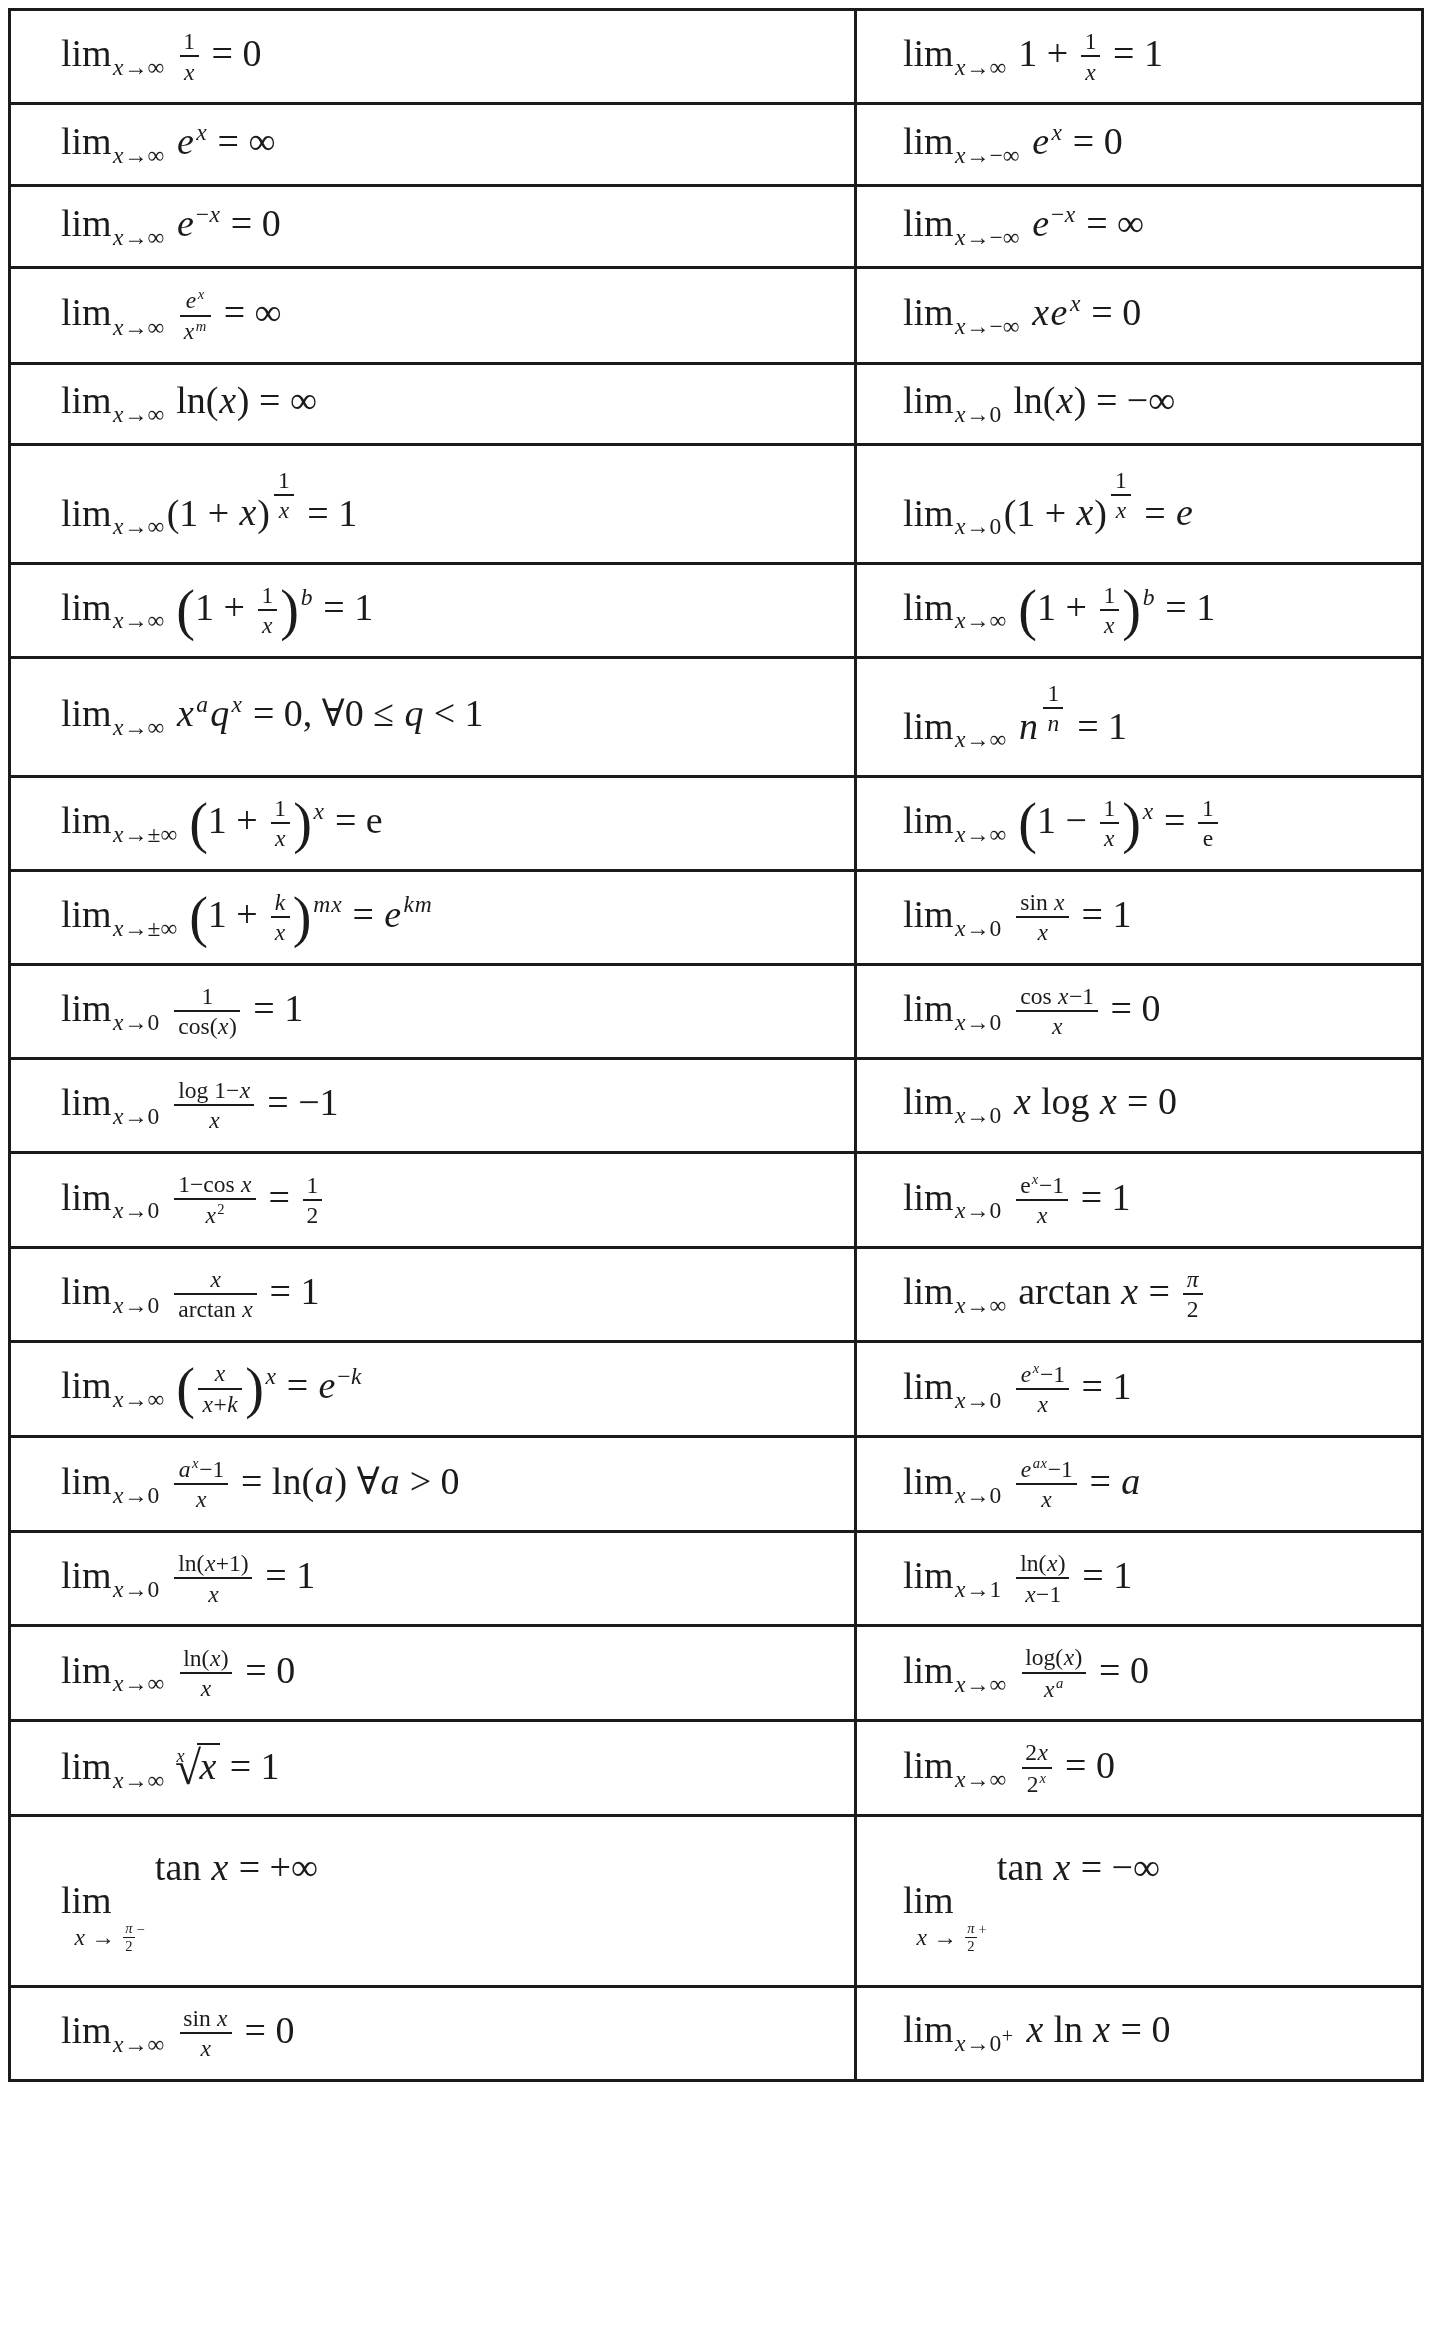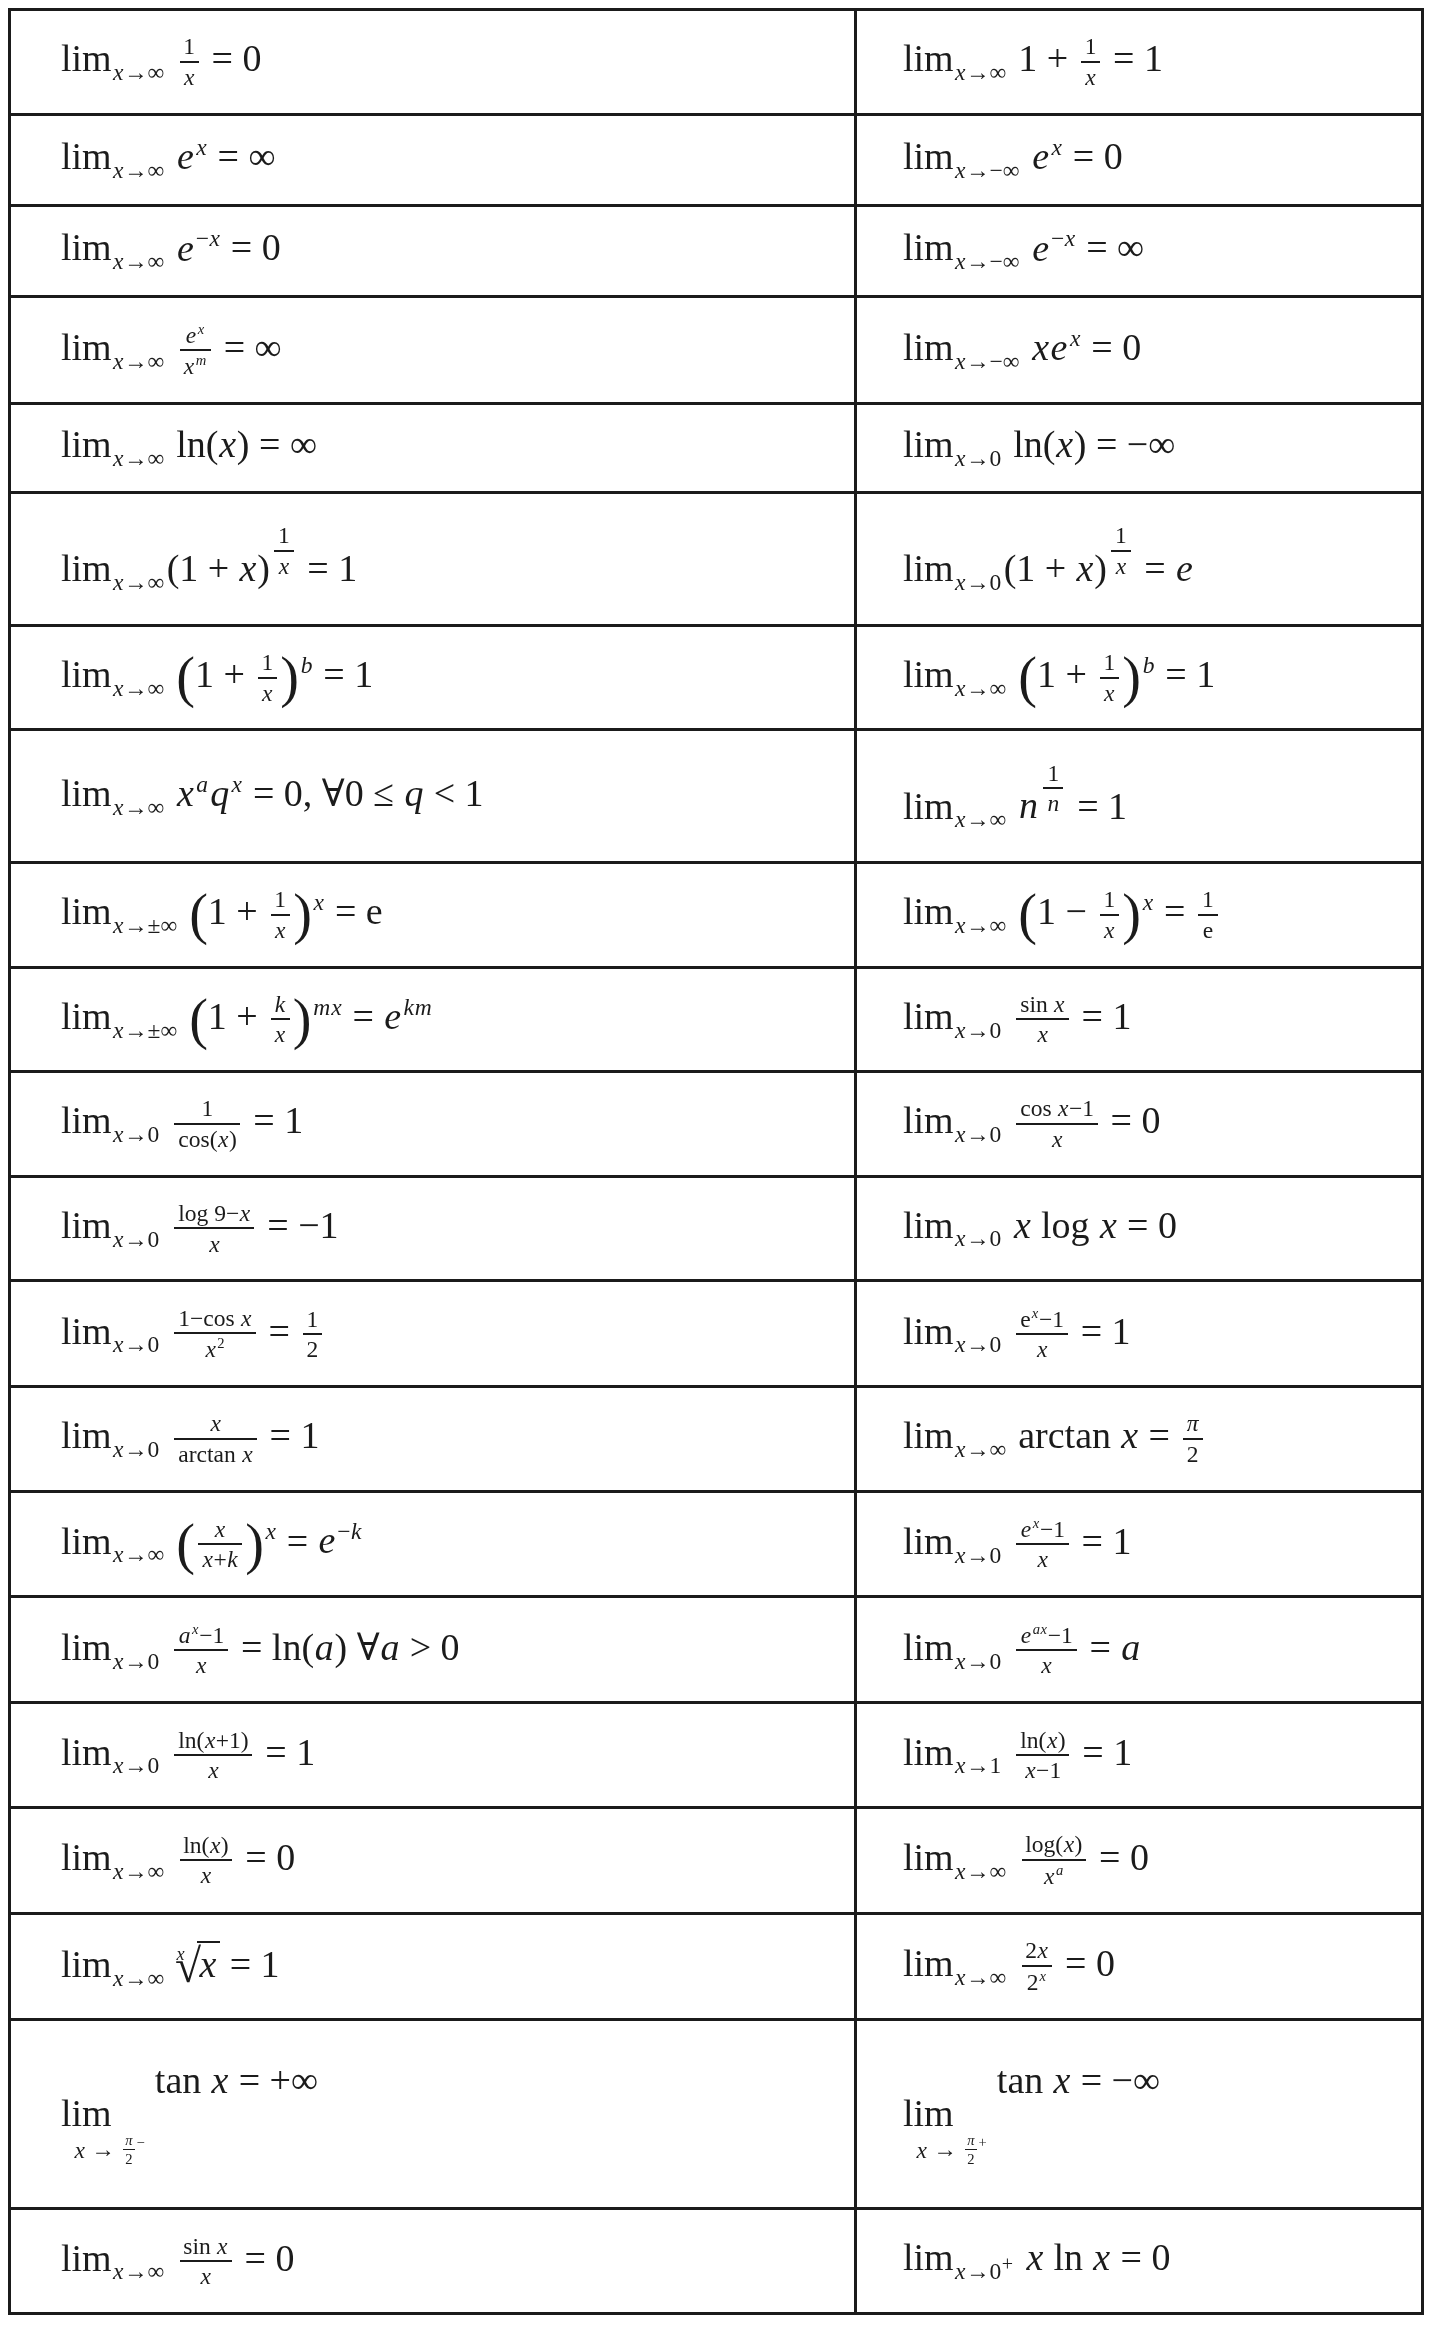--- a/index.html
+++ b/index.html
@@ -2,21 +2,21 @@
 <html><head>
 <meta charset="utf-8">
 <style>
   html, body { margin:0; padding:0; background:#ffffff; }
   body { width:1432px; height:2352px; overflow:hidden;
          font-family:"Liberation Serif","DejaVu Serif",serif; color:#1b1b1b; }
   .page { padding:8px; }
 
   table.limits {
     border-collapse:collapse;
-    width:1416px; height:2307px;
+    width:1416px; height:2074px;
     table-layout:fixed;
   }
   table.limits td {
     border:3px solid #1b1b1b;
     vertical-align:middle;
     font-size:38px;
     line-height:1.1;
     white-space:nowrap;
     overflow:hidden;
     background:#ffffff;
@@ -102,21 +102,21 @@
         </tr>
         <tr>
           <td class="cl"><span class="formula"><span class="mr">lim</span><span class="msub"><span class="mi">x</span><span class="mr">→</span><span class="mr">±∞</span></span><span class="mr"> </span><span class="mbig">(</span><span class="mr">1 + </span><span class="mfrac"><span class="fnum"><span class="mi">k</span></span><span class="fden"><span class="mi">x</span></span></span><span class="mbig">)</span><span class="msup"><span class="mi">m</span><span class="mi">x</span></span><span class="mr"> = </span><span class="mi">e</span><span class="msup"><span class="mi">k</span><span class="mi">m</span></span></span></td>
           <td class="cr"><span class="formula"><span class="mr">lim</span><span class="msub"><span class="mi">x</span><span class="mr">→</span><span class="mr">0</span></span><span class="mr"> </span><span class="mfrac"><span class="fnum"><span class="mr">sin </span><span class="mi">x</span></span><span class="fden"><span class="mi">x</span></span></span><span class="mr"> = 1</span></span></td>
         </tr>
         <tr>
           <td class="cl"><span class="formula"><span class="mr">lim</span><span class="msub"><span class="mi">x</span><span class="mr">→</span><span class="mr">0</span></span><span class="mr"> </span><span class="mfrac"><span class="fnum"><span class="mr">1</span></span><span class="fden"><span class="mr">cos(</span><span class="mi">x</span><span class="mr">)</span></span></span><span class="mr"> = 1</span></span></td>
           <td class="cr"><span class="formula"><span class="mr">lim</span><span class="msub"><span class="mi">x</span><span class="mr">→</span><span class="mr">0</span></span><span class="mr"> </span><span class="mfrac"><span class="fnum"><span class="mr">cos </span><span class="mi">x</span><span class="mr">−1</span></span><span class="fden"><span class="mi">x</span></span></span><span class="mr"> = 0</span></span></td>
         </tr>
         <tr>
-          <td class="cl"><span class="formula"><span class="mr">lim</span><span class="msub"><span class="mi">x</span><span class="mr">→</span><span class="mr">0</span></span><span class="mr"> </span><span class="mfrac"><span class="fnum"><span class="mr">log 9−</span><span class="mi">x</span></span><span class="fden"><span class="mi">x</span></span></span><span class="mr"> = −1</span></span></td>
+          <td class="cl"><span class="formula"><span class="mr">lim</span><span class="msub"><span class="mi">x</span><span class="mr">→</span><span class="mr">0</span></span><span class="mr"> </span><span class="mfrac"><span class="fnum"><span class="mr">log 1−</span><span class="mi">x</span></span><span class="fden"><span class="mi">x</span></span></span><span class="mr"> = −1</span></span></td>
           <td class="cr"><span class="formula"><span class="mr">lim</span><span class="msub"><span class="mi">x</span><span class="mr">→</span><span class="mr">0</span></span><span class="mr"> </span><span class="mi">x</span><span class="mr"> log </span><span class="mi">x</span><span class="mr"> = 0</span></span></td>
         </tr>
         <tr>
           <td class="cl"><span class="formula"><span class="mr">lim</span><span class="msub"><span class="mi">x</span><span class="mr">→</span><span class="mr">0</span></span><span class="mr"> </span><span class="mfrac"><span class="fnum"><span class="mr">1−cos </span><span class="mi">x</span></span><span class="fden"><span class="mi">x</span><span class="msup"><span class="mr">2</span></span></span></span><span class="mr"> = </span><span class="mfrac"><span class="fnum"><span class="mr">1</span></span><span class="fden"><span class="mr">2</span></span></span></span></td>
           <td class="cr"><span class="formula"><span class="mr">lim</span><span class="msub"><span class="mi">x</span><span class="mr">→</span><span class="mr">0</span></span><span class="mr"> </span><span class="mfrac"><span class="fnum"><span class="mr">e</span><span class="msup"><span class="mi">x</span></span><span class="mr">−1</span></span><span class="fden"><span class="mi">x</span></span></span><span class="mr"> = 1</span></span></td>
         </tr>
         <tr>
           <td class="cl"><span class="formula"><span class="mr">lim</span><span class="msub"><span class="mi">x</span><span class="mr">→</span><span class="mr">0</span></span><span class="mr"> </span><span class="mfrac"><span class="fnum"><span class="mi">x</span></span><span class="fden"><span class="mr">arctan </span><span class="mi">x</span></span></span><span class="mr"> = 1</span></span></td>
           <td class="cr"><span class="formula"><span class="mr">lim</span><span class="msub"><span class="mi">x</span><span class="mr">→</span><span class="mr">∞</span></span><span class="mr"> arctan </span><span class="mi">x</span><span class="mr"> = </span><span class="mfrac"><span class="fnum"><span class="mi">π</span></span><span class="fden"><span class="mr">2</span></span></span></span></td>
         </tr>

